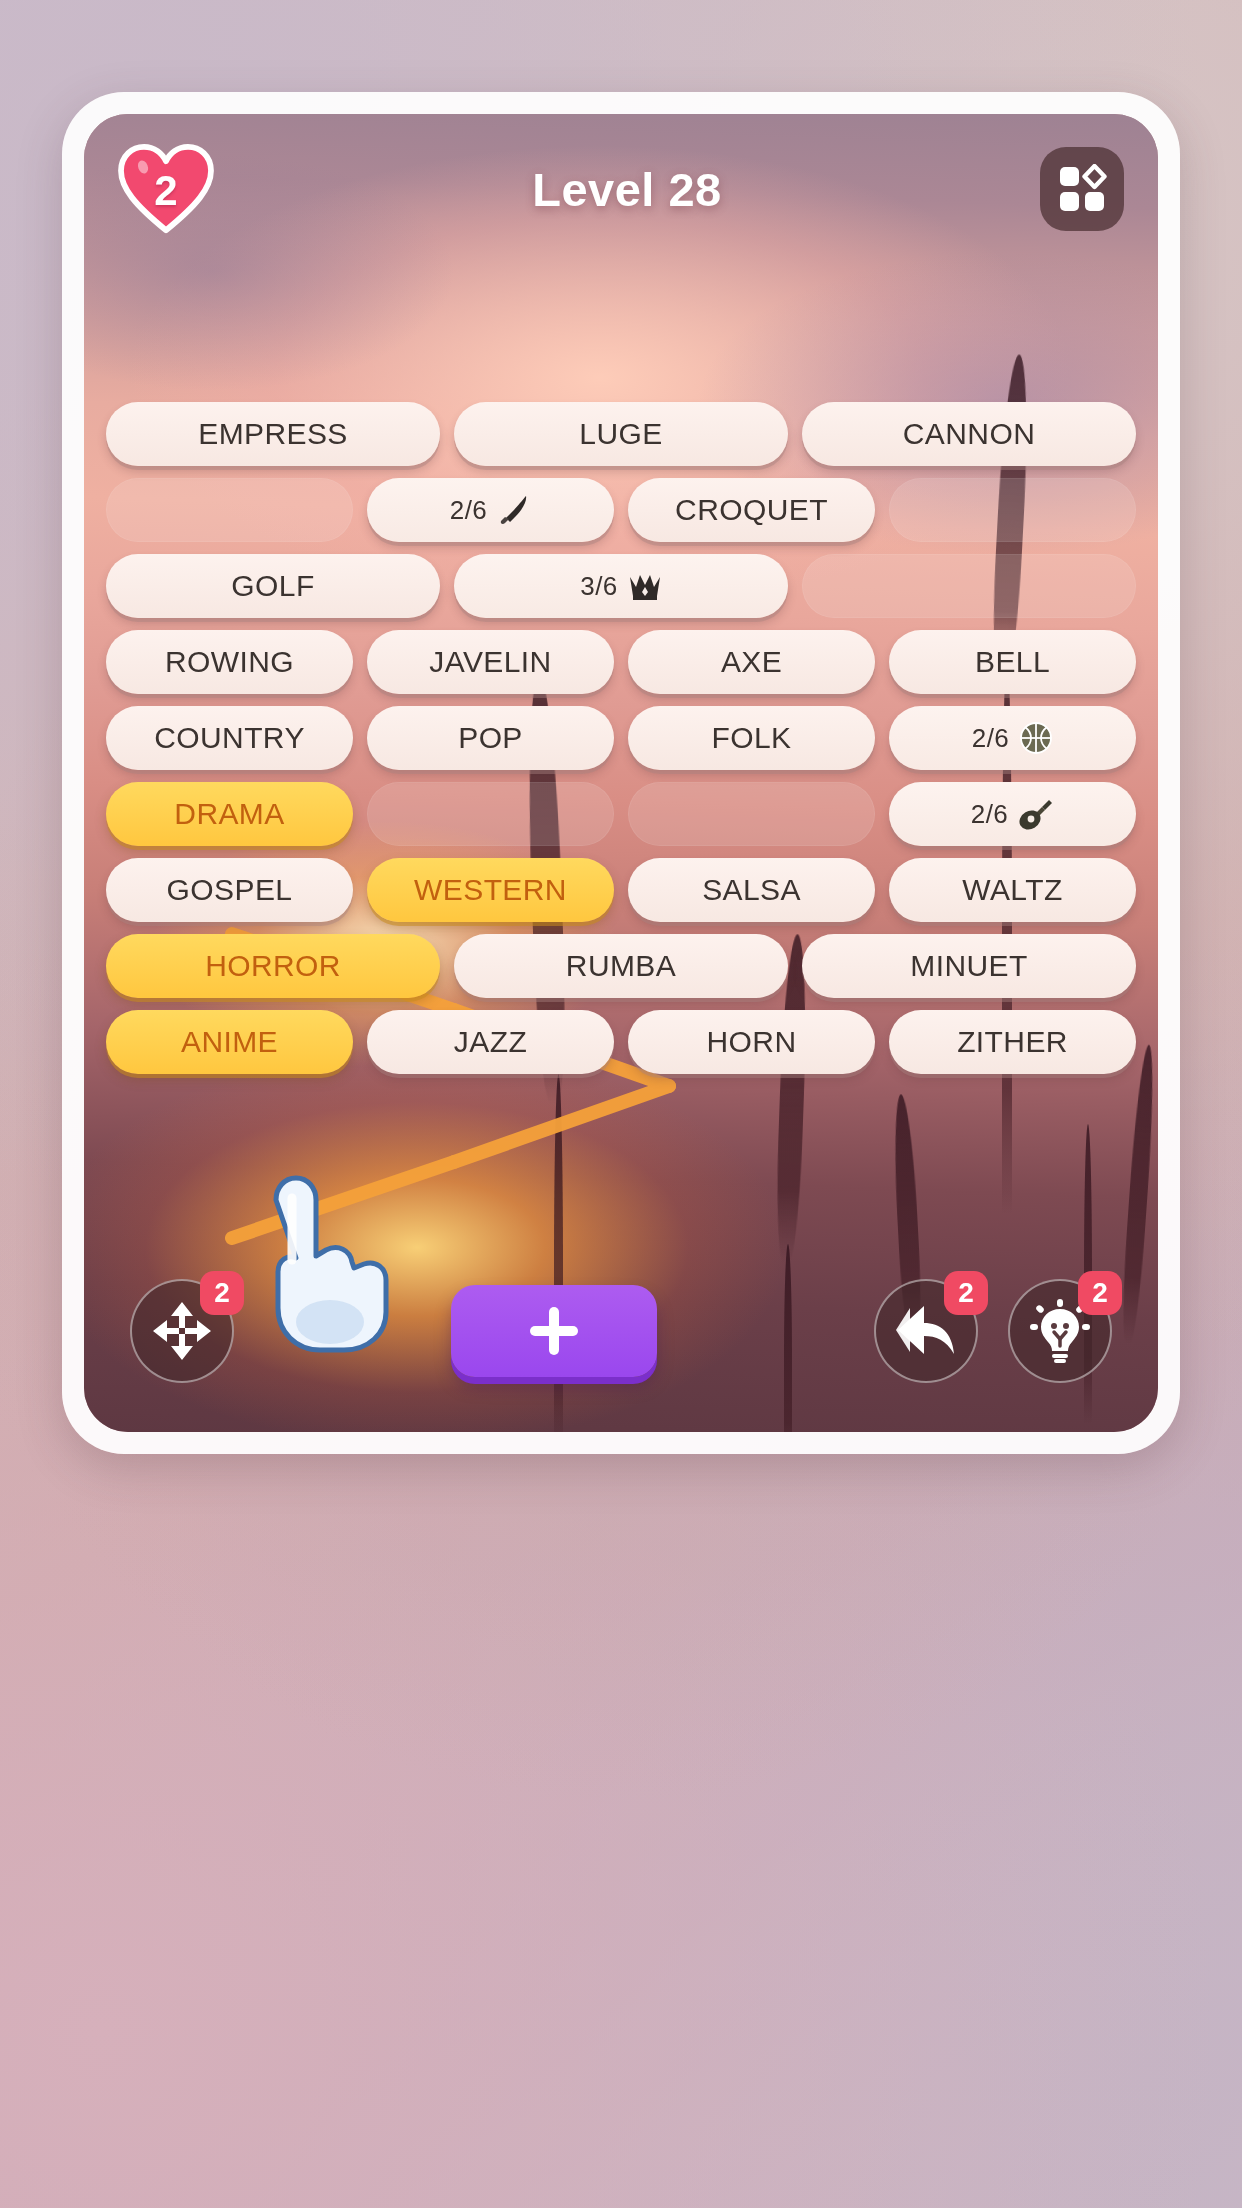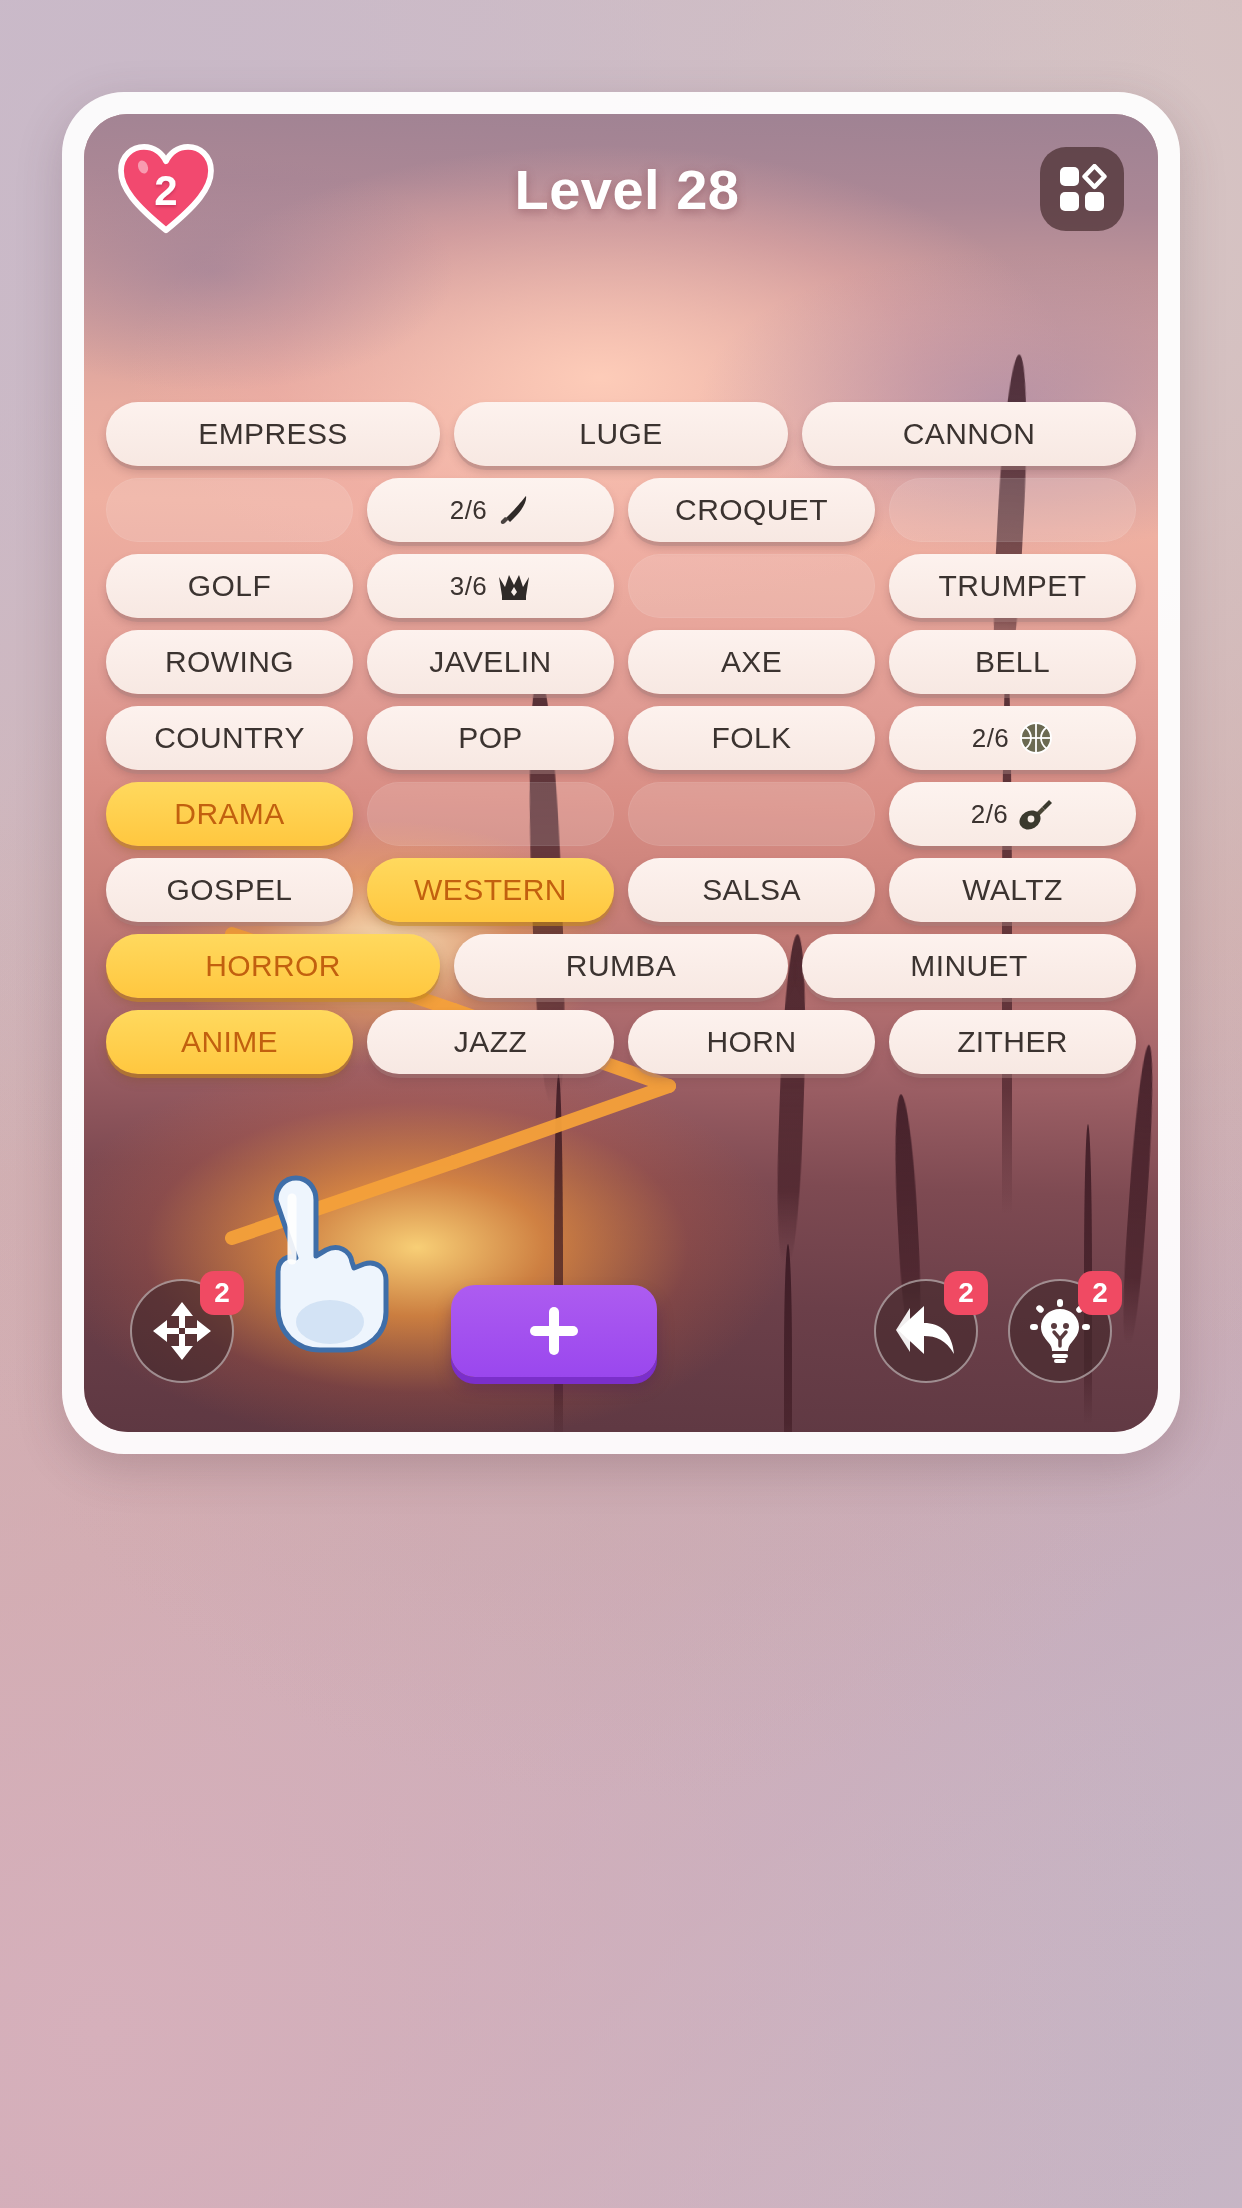--- a/index.html
+++ b/index.html
@@ -128,21 +128,21 @@
     z-index: 2;
     color: #ffffff;
     font-size: 42px;
     font-weight: bold;
     text-shadow: 0 2px 3px rgba(160,30,70,0.45);
     margin-top: 4px;
   }
 
   #level-title {
     color: #ffffff;
-    font-size: 56px;
+    font-size: 47px;
     font-weight: bold;
     letter-spacing: 0.5px;
     text-shadow: 0 3px 10px rgba(120,60,70,0.45);
     white-space: nowrap;
   }
 
   #menu-button {
     width: 84px;
     height: 84px;
     border-radius: 26px;
@@ -385,23 +385,20 @@
               <span class="cnt-text">3/6</span>
               <span class="cnt-icon">
                 <svg class="glyph-svg" width="34" height="30" viewBox="0 0 34 30">
                   <path d="M2 6 L8 16 L12 4 L17 14 L22 4 L26 16 L32 6 L29 25 L5 25 Z" fill="#2f2a28"></path>
                   <rect x="5" y="25" width="24" height="4" fill="#2f2a28"></rect>
                   <path d="M17 16 L20 21 L17 25 L14 21 Z" fill="#f7eee9"></path>
                 </svg>
               </span>
             </div>
             <div class="tile empty"></div>
-            <div class="tile word">
-              <span>TRUMPET</span>
-            </div>
           </div>
           <div class="board-row">
             <div class="tile word">
               <span>ROWING</span>
             </div>
             <div class="tile word">
               <span>JAVELIN</span>
             </div>
             <div class="tile word">
               <span>AXE</span>

